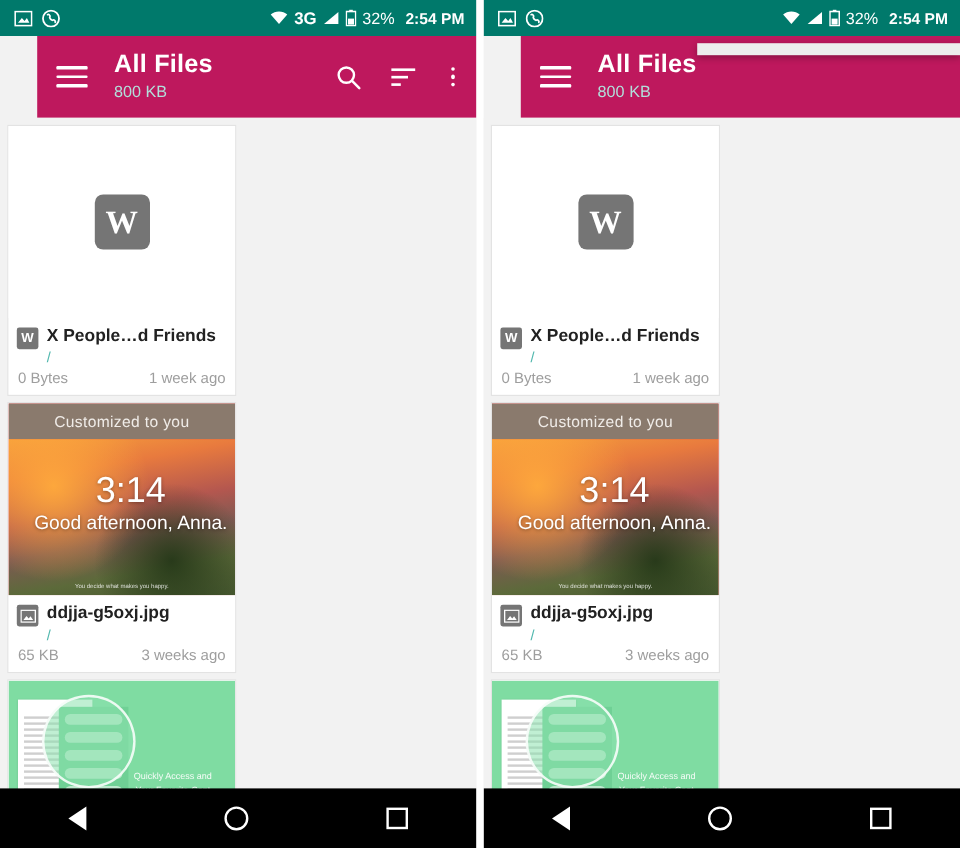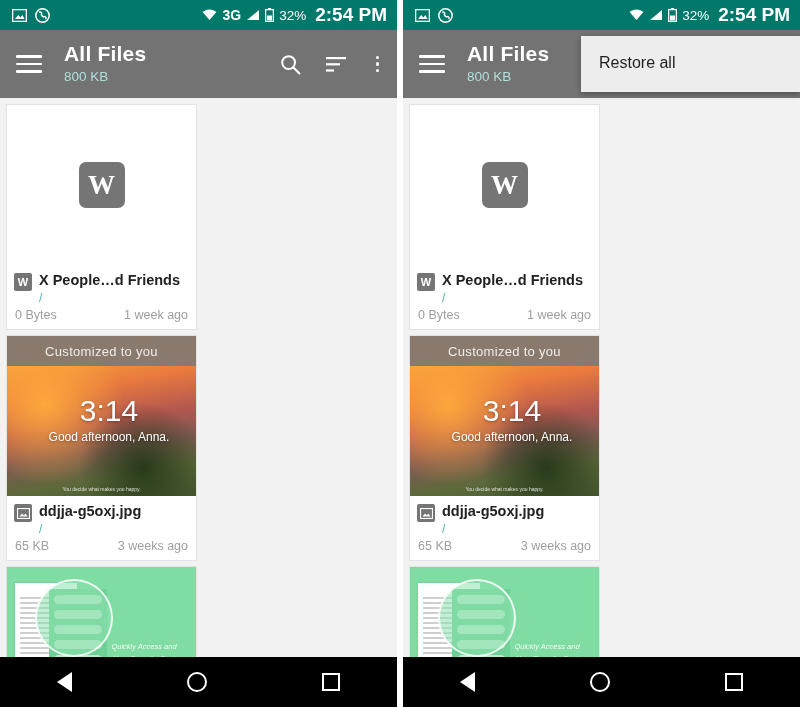--- a/index.html
+++ b/index.html
@@ -14,29 +14,30 @@
 
   
   .statusbar {
     height:30px; background:#00796b; color:#fff;
     display:flex; align-items:center; padding:0 10px 0 12px;
     font-size:13.5px; font-weight:bold;
   }
   .sb-left { display:flex; align-items:center; gap:8px; }
   .sb-right { margin-left:auto; display:flex; align-items:center; gap:5px; }
   .sb-pct { font-size:13.5px; font-weight:normal; letter-spacing:0; }
-  .sb-time { font-size:19px; font-weight:bold; margin-left:4px; }
+  .sb-time { font-size:13px; font-weight:bold; margin-left:4px; }
   .sb-3g { font-size:14px; font-weight:bold; }
   .ico { display:block; }
 
   
   .appbar {
-    height:68px; background:#737373; color:#fff;
+    height:68px; background:#be185d; color:#fff;
     display:flex; align-items:center; padding:0 14px 0 16px;
     position:relative;
+    margin-left:31px;
   }
   .hamburger { width:26px; display:flex; flex-direction:column; gap:5px; cursor:pointer; }
   .hamburger span { display:block; height:2.5px; background:#fff; border-radius:1px; }
   .titles { margin-left:22px; display:flex; flex-direction:column; justify-content:center; }
   .title { font-size:21px; font-weight:bold; line-height:24px; letter-spacing:.2px; }
   .subtitle { font-size:13.5px; color:#b2dfdb; line-height:19px; margin-top:1px; }
   .actions { margin-left:auto; display:flex; align-items:center; gap:24px; }
   .act { width:22px; height:22px; display:flex; align-items:center; justify-content:center; cursor:pointer; }
   .dots { display:flex; flex-direction:column; gap:3px; align-items:center; cursor:pointer; padding:0 4px; }
   .dots i { width:3.5px; height:3.5px; background:#fff; border-radius:50%; display:block; }
@@ -87,21 +88,21 @@
     background:
       radial-gradient(circle at 72% 78%, rgba(30,50,20,.85) 0%, rgba(30,50,20,0) 38%),
       radial-gradient(circle at 20% 30%, rgba(255,170,60,.95) 0%, rgba(255,170,60,0) 45%),
       linear-gradient(170deg,#f6a13c 0%,#e87a3e 22%,#b4574f 45%,#7d5a52 62%,#5c6a3a 80%,#46582f 100%);
   }
   .t-sunset .clock {
     position:absolute; left:15px; right:0; top:52%; transform:translateY(-50%);
     text-align:center; color:#fff;
   }
   .t-sunset .clock .hh { font-size:30px; font-weight:300; text-shadow:0 1px 3px rgba(0,0,0,.35); }
-  .t-sunset .clock .gd { font-size:12px; margin-top:2px; text-shadow:0 1px 3px rgba(0,0,0,.4); }
+  .t-sunset .clock .gd { font-size:16px; margin-top:2px; text-shadow:0 1px 3px rgba(0,0,0,.4); }
   .t-sunset .quote {
     position:absolute; bottom:4px; left:0; right:0; text-align:center;
     font-size:5px; color:rgba(255,255,255,.8);
   }
 
   .t-green { height:100%; position:relative; background:#7fdca2; overflow:hidden; }
   .t-green .page {
     position:absolute; left:8px; top:16px; width:62px; bottom:4px;
     background:#fff; box-shadow:0 0 2px rgba(0,0,0,.12);
   }
@@ -115,21 +116,21 @@
     display:block; height:9px; margin:6px 5px; border-radius:5px;
     background:rgba(255,255,255,.55);
   }
   .t-green .lens {
     position:absolute; left:28px; top:12px; width:78px; height:78px;
     border-radius:50%; border:2px solid rgba(255,255,255,.85);
     background:rgba(140,225,175,.55);
   }
   .t-green .cap {
     position:absolute; right:6px; top:46%; width:92px; text-align:center;
-    color:rgba(255,255,255,.92); font-size:7.5px; line-height:12px;font-style:italic;
+    color:rgba(255,255,255,.92); font-size:7.5px; line-height:12px;
   }
 
   
   .popup {
     position:absolute; right:0; top:36px; width:219px;
     background:#ededed; box-shadow:0 2px 6px rgba(0,0,0,.3);
     padding:4px 0 6px 0; z-index:30;
   }
   .popup-item {
     padding:13px 0 13px 18px; font-size:16px; color:#1f1f1f; cursor:pointer;
@@ -467,21 +468,20 @@
               <div>Your Favorite Cont</div>
             </div>
           </div>
         </div>
 
       </div>
 
     </div>
 
     <div class="popup">
-      <div class="popup-item">Restore all</div>
     </div>
 
     <div class="navbar">
       <div class="nav-back"></div>
       <div class="nav-home"></div>
       <div class="nav-recent"></div>
     </div>
   </div>
 
 </div>

